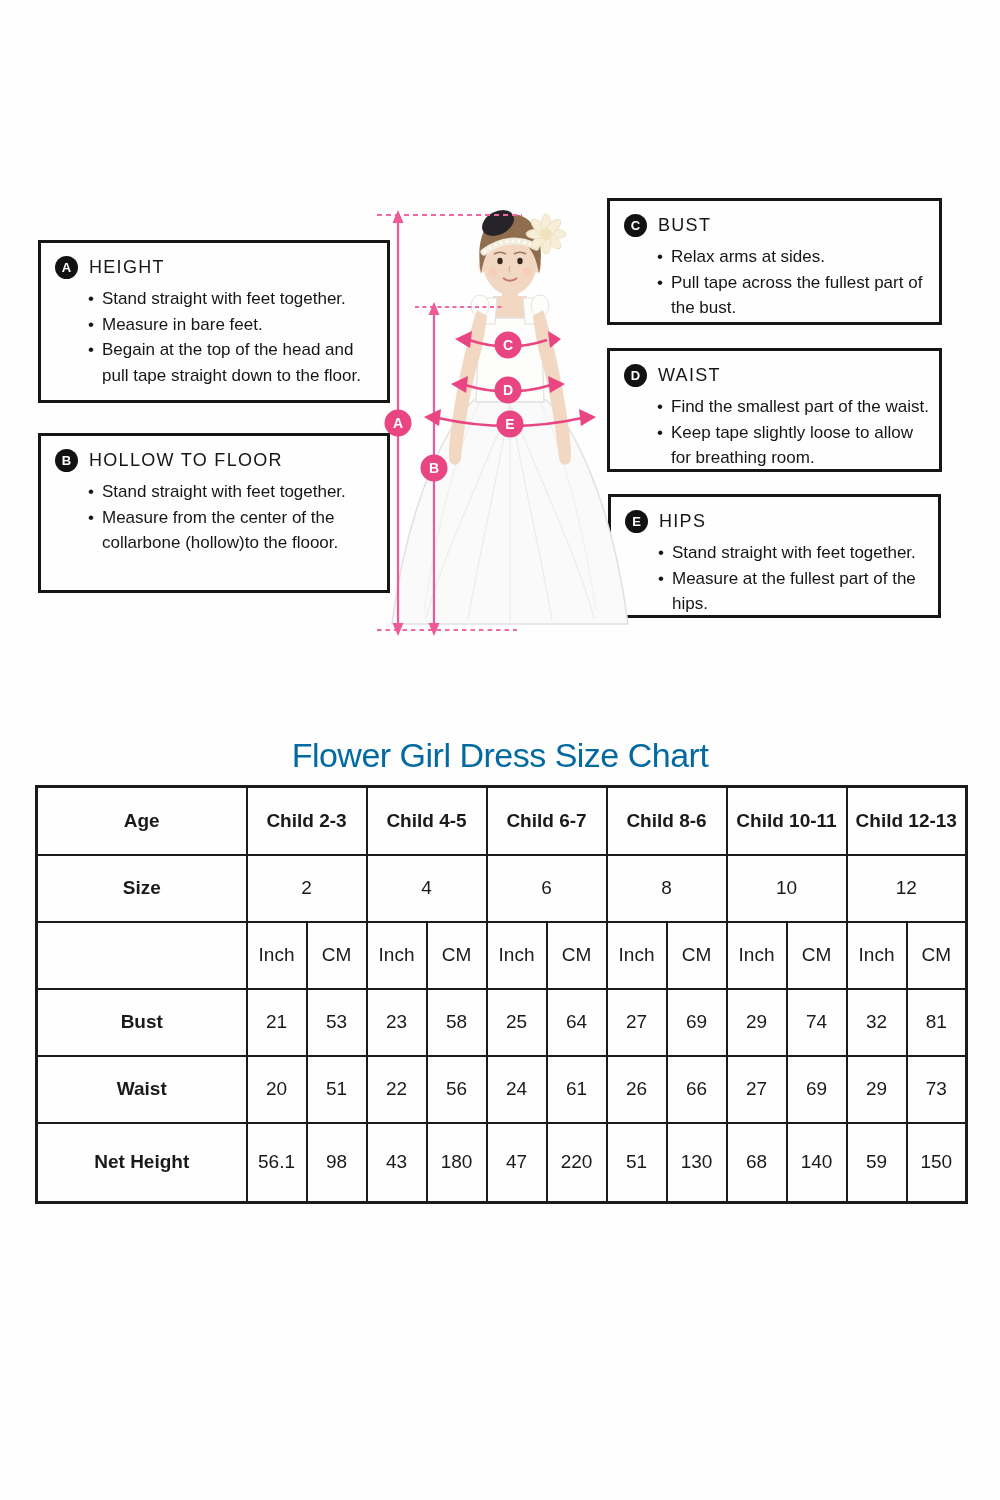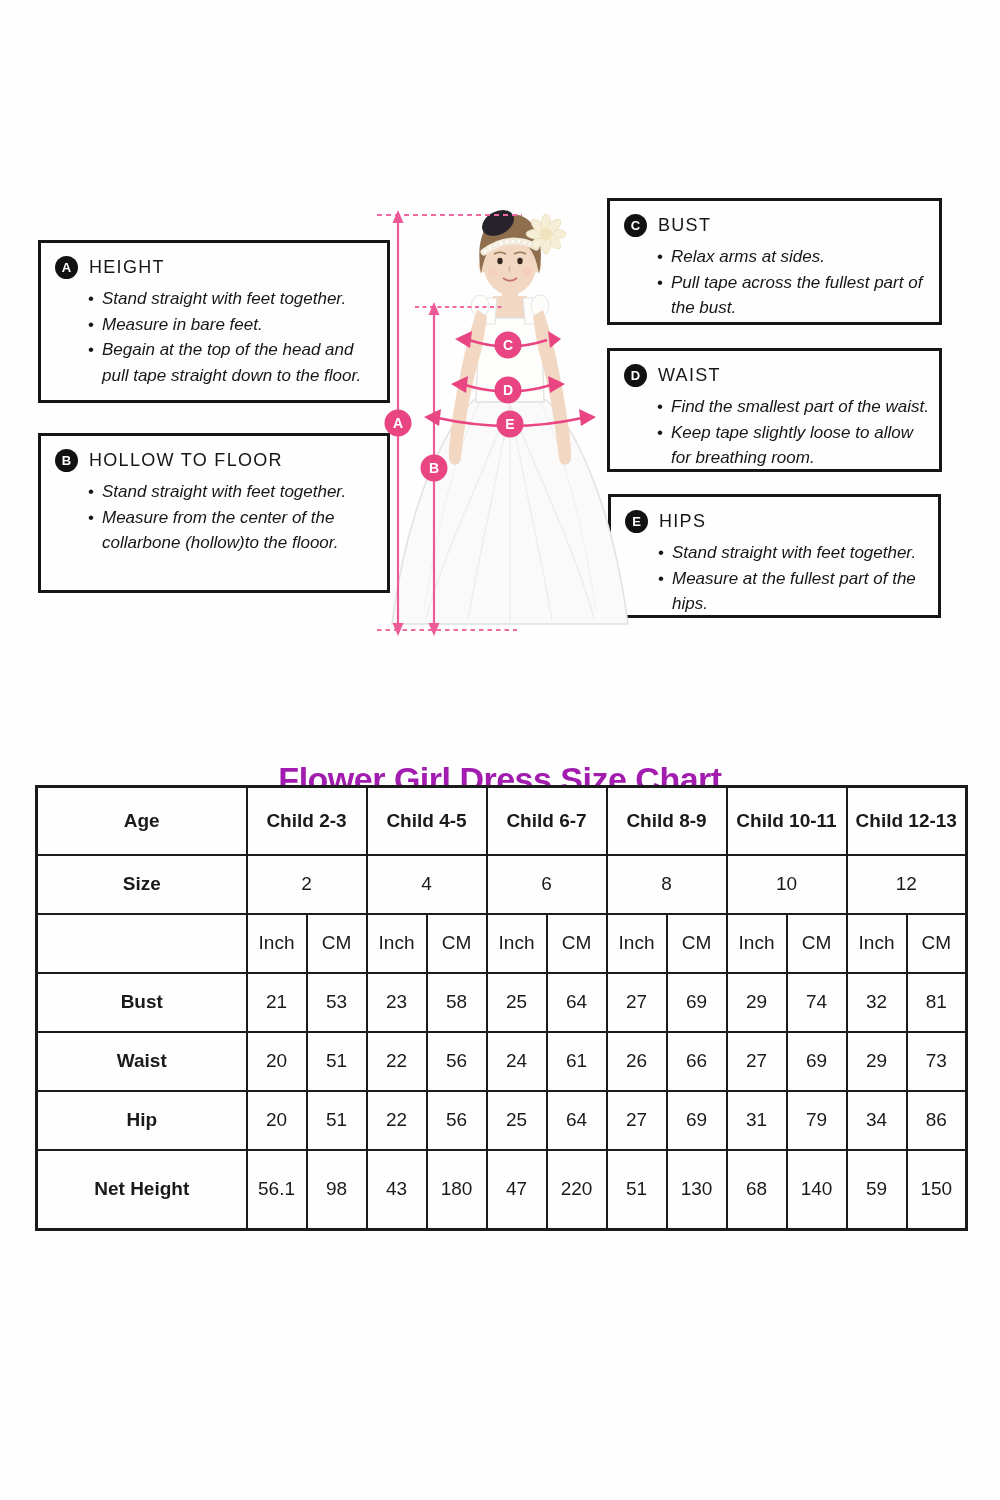--- a/index.html
+++ b/index.html
@@ -9,36 +9,36 @@
   
   .ibox{position:absolute;border:3px solid #161616;background:#fefefe;
         box-sizing:border-box;padding:13px 8px 0 14px;}
   .ibox-head{display:flex;align-items:center;gap:11px;}
   .badge{width:23px;height:23px;border-radius:50%;background:#121212;color:#ffffff;
          font-weight:bold;font-size:13px;line-height:23px;text-align:center;flex:0 0 23px;}
   .ibox-title{font-size:18px;letter-spacing:1.3px;color:#161616;}
   .bullets{margin-top:7px;padding-left:33px;}
   .bullet{display:flex;font-size:17px;line-height:25.5px;color:#161616;}
   .bullet .dot{flex:0 0 14px;}
-  .bullet .txt{flex:1;font-style:italic;}
+  .bullet .txt{flex:1;}
 
   
   .figure-wrap{position:absolute;left:360px;top:190px;width:300px;height:480px;}
 
   
-  .chart-title{position:absolute;left:35px;top:760px;width:930px;text-align:center;
-               font-size:34px;font-weight:bold;color:#a21caf;letter-spacing:-0.5px;}
+  .chart-title{position:absolute;left:35px;top:736px;width:930px;text-align:center;
+               font-size:34px;font-weight:normal;color:#0369a1;letter-spacing:-0.5px;}
 
   
   .tbl-wrap{position:absolute;left:35px;top:785px;}
   table.sizes{border-collapse:collapse;table-layout:fixed;background:#fefefe;
               border:3px solid #1b1b1b;}
   table.sizes td{border:2px solid #1b1b1b;text-align:center;vertical-align:middle;
                  font-size:19px;color:#1a1a1a;padding:0;}
-  table.sizes tr{height:59px;}
+  table.sizes tr{height:67px;}
   td.lbl{font-weight:bold;font-size:20px;}
   td.agehdr{font-weight:bold;font-size:19px;margin-left:35px;}
   td.unit{font-size:18px;margin-left:25px;}
 </style>
 </head>
 <body>
 
 <div class="page">
 
   <div class="ibox" style="left:38px;top:240px;width:352px;height:163px">
@@ -257,21 +257,21 @@
           <col style="width:60px">
           <col style="width:60px">
           <col style="width:60px">
       </colgroup>
       <tbody>
         <tr style="height:68px">
           <td class="lbl">Age</td>
           <td class="agehdr" colspan="2">Child 2-3</td>
           <td class="agehdr" colspan="2">Child 4-5</td>
           <td class="agehdr" colspan="2">Child 6-7</td>
-          <td class="agehdr" colspan="2">Child 8-9</td>
+          <td class="agehdr" colspan="2">Child 8-6</td>
           <td class="agehdr" colspan="2">Child 10-11</td>
           <td class="agehdr" colspan="2">Child 12-13</td>
         </tr>
         <tr>
           <td class="lbl">Size</td>
           <td colspan="2">2</td>
           <td colspan="2">4</td>
           <td colspan="2">6</td>
           <td colspan="2">8</td>
           <td colspan="2">10</td>
@@ -315,35 +315,20 @@
           <td>56</td>
           <td>24</td>
           <td>61</td>
           <td>26</td>
           <td>66</td>
           <td>27</td>
           <td>69</td>
           <td>29</td>
           <td>73</td>
         </tr>
-        <tr>
-          <td class="lbl">Hip</td>
-          <td>20</td>
-          <td>51</td>
-          <td>22</td>
-          <td>56</td>
-          <td>25</td>
-          <td>64</td>
-          <td>27</td>
-          <td>69</td>
-          <td>31</td>
-          <td>79</td>
-          <td>34</td>
-          <td>86</td>
-        </tr>
         <tr style="height:80px">
           <td class="lbl">Net Height</td>
           <td>56.1</td>
           <td>98</td>
           <td>43</td>
           <td>180</td>
           <td>47</td>
           <td>220</td>
           <td>51</td>
           <td>130</td>

